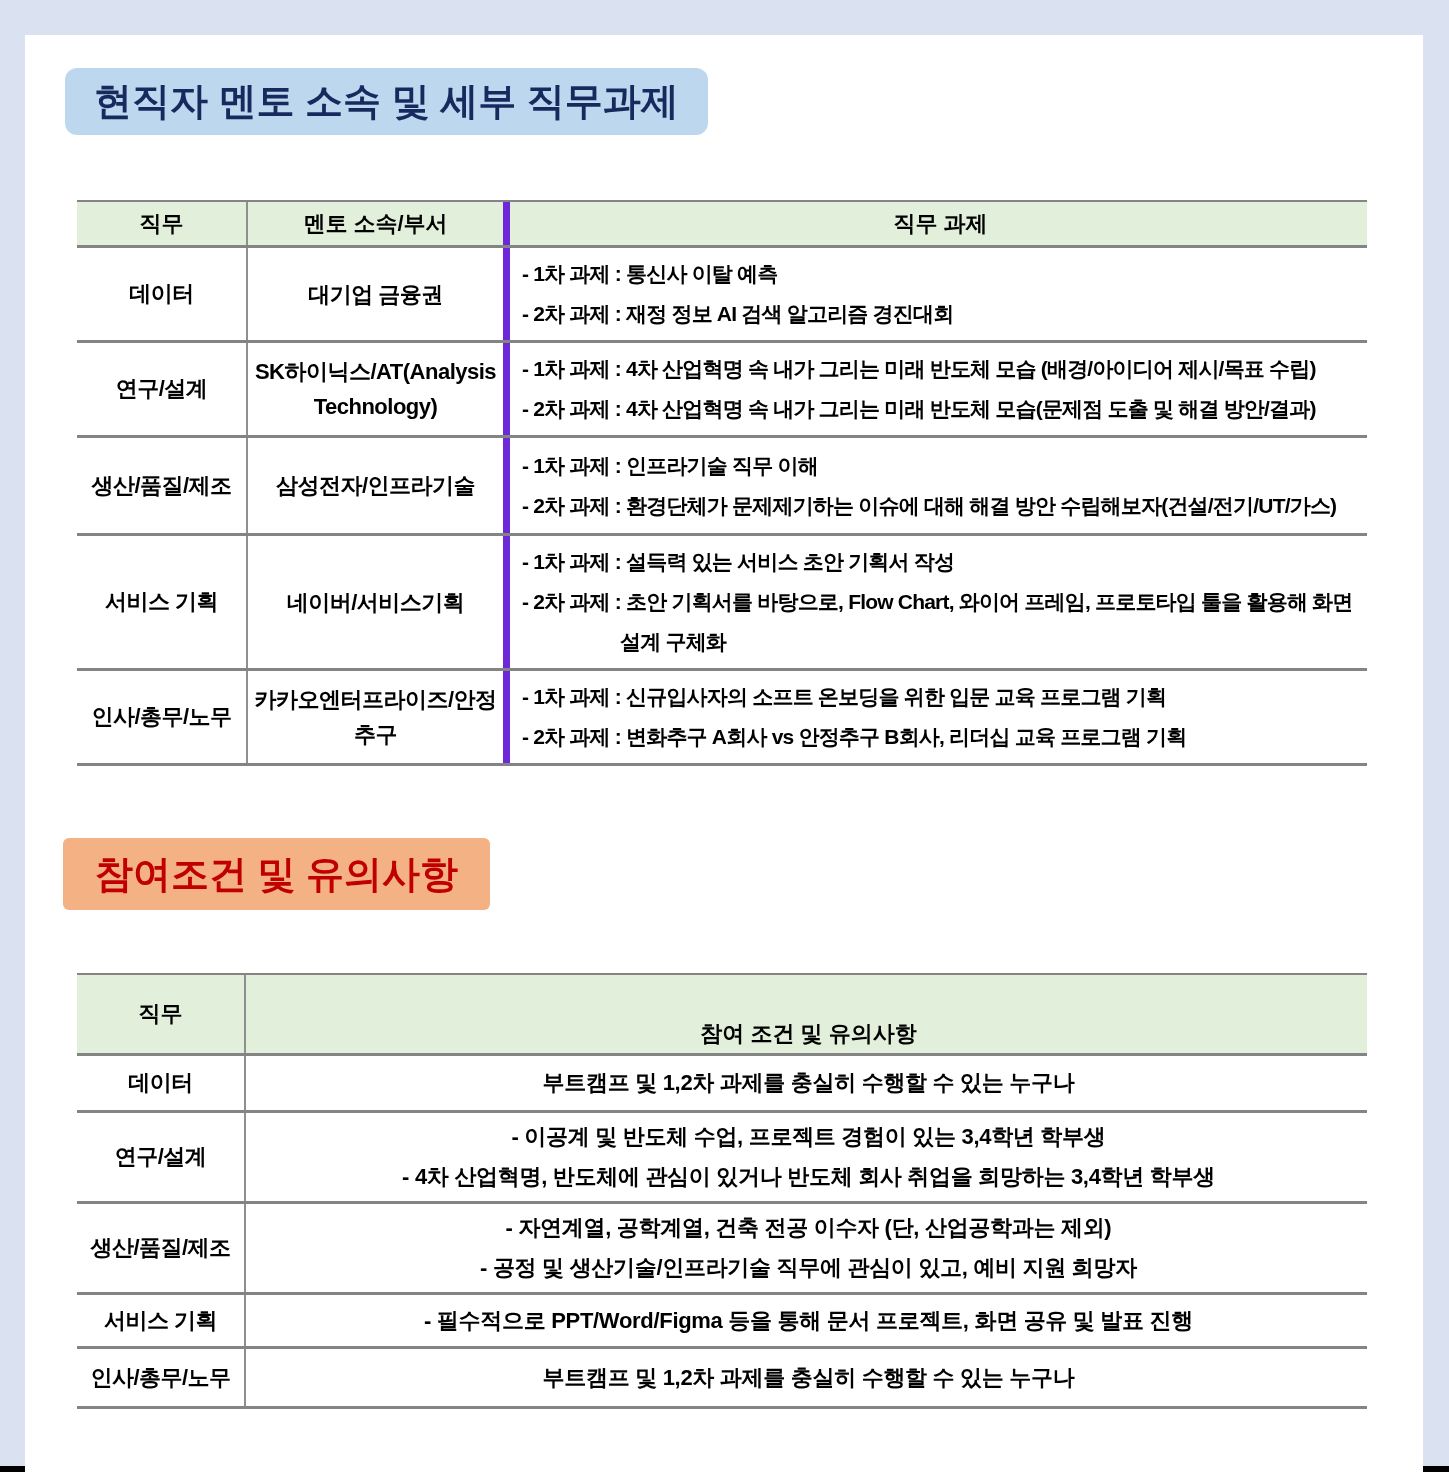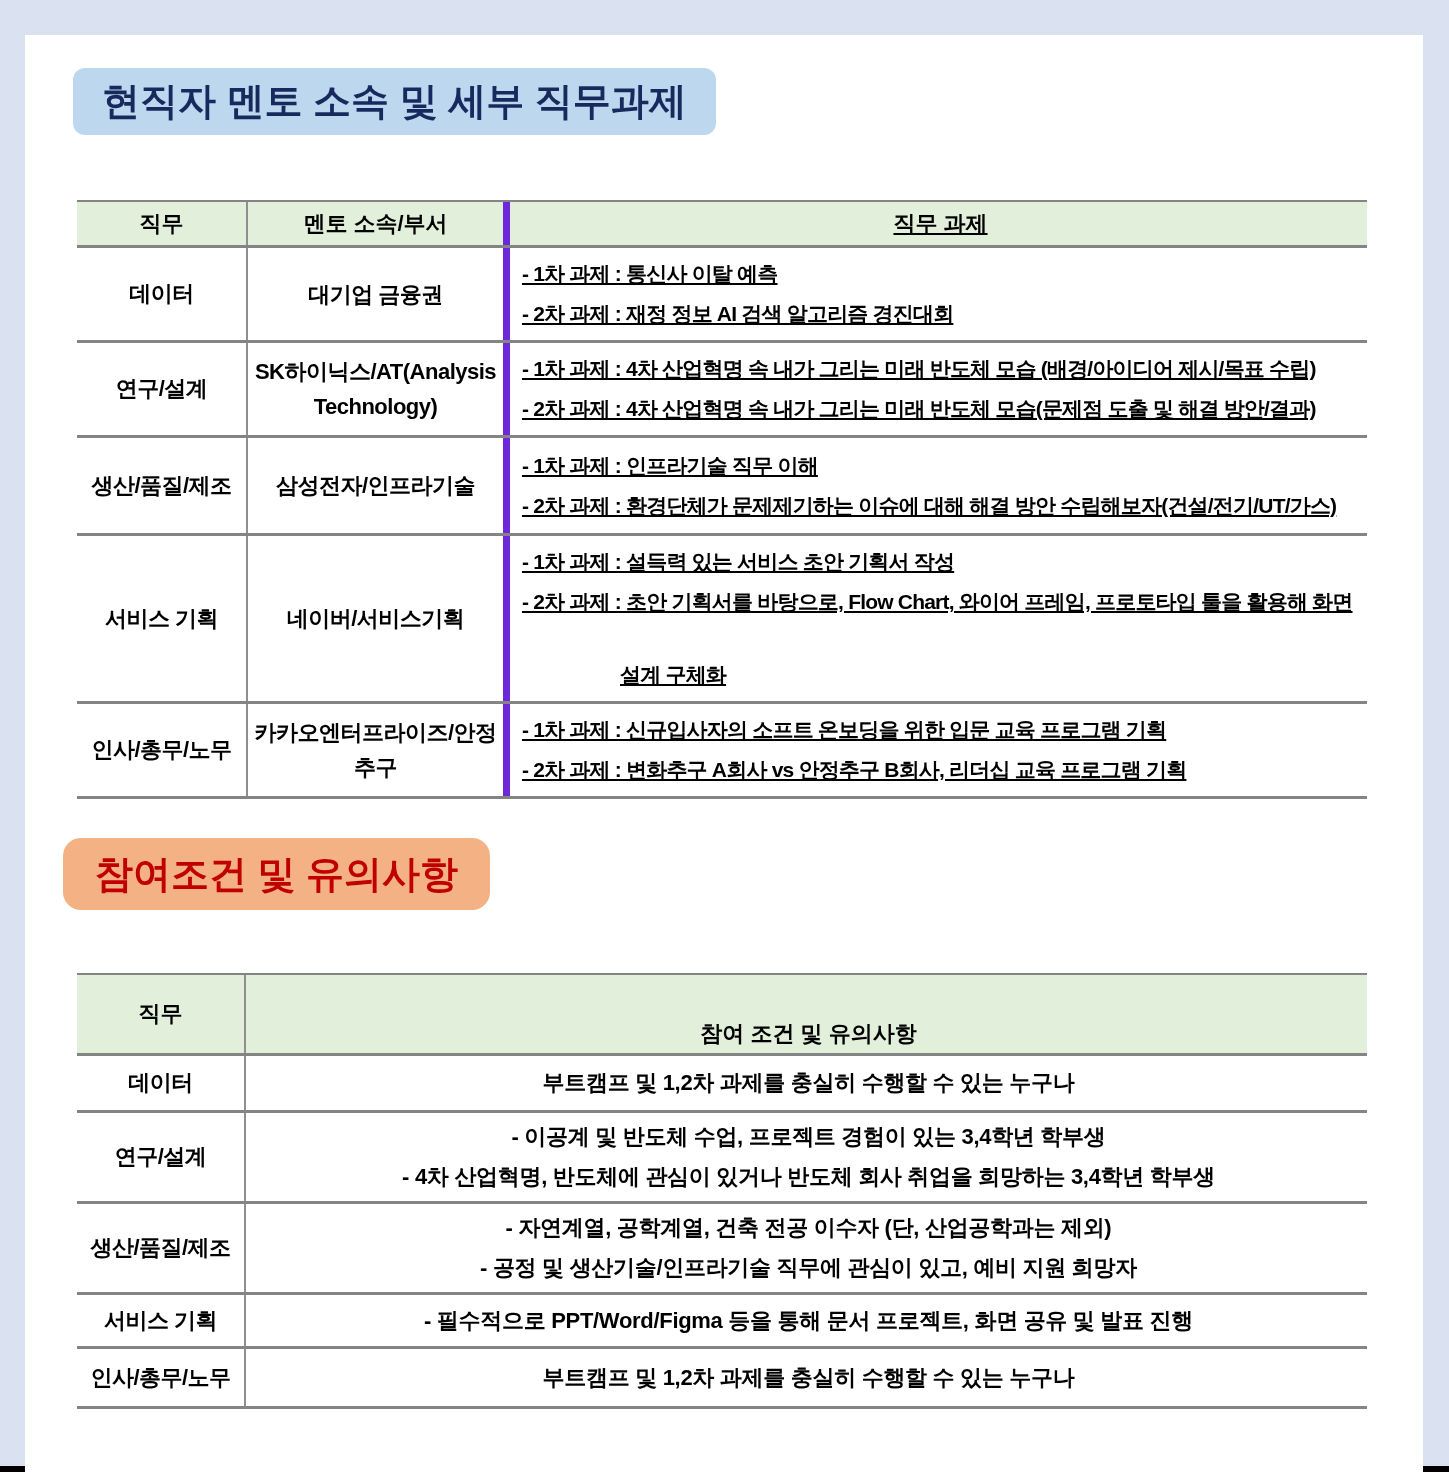--- a/index.html
+++ b/index.html
@@ -16,26 +16,26 @@
   .corner-bar { position:absolute; bottom:0; height:6px; background:#000; }
   .corner-bar.left { left:0; width:25px; }
   .corner-bar.right { right:0; width:26px; }
 
   
   .badge {
     position:absolute; display:inline-block; white-space:nowrap;
     font-weight:bold; font-size:38px;
   }
   .badge1 {
-    left:48px; top:33px; height:67px; line-height:67px; padding:0 29px;
+    left:40px; top:33px; height:67px; line-height:67px; padding:0 29px;
     background:#bdd7ee; color:#18295e; border-radius:12px;
   }
   .badge2 {
     left:38px; top:803px; height:72px; line-height:72px; padding:0 32px;
-    background:#f4b183; color:#c00000; border-radius:18px;
+    background:#f4b183; color:#c00000; border-radius:6px;
   }
 
   
   .tbl { position:absolute; left:52px; width:1290px; }
   .t1 { top:165px; }
   .t2 { top:938px; }
   .row { display:flex; border-bottom:3px solid #848484; }
   .hrow {
     background:#e2efda; border-top:2px solid #848484; border-bottom:3px solid #848484;
     min-height:39px;
@@ -43,30 +43,30 @@
   .cell {
     display:flex; align-items:center; justify-content:center;
     text-align:center; font-weight:bold;
   }
   .hcell { font-size:22px; }
   .jobcell { font-size:22px; letter-spacing:-0.5px; }
   .t1 .c1 { width:169px; border-right:2px solid #8f8f8f; flex-shrink:0; }
   .t1 .c2 { width:262px; border-right:7px solid #6d28d9; flex-shrink:0;
             line-height:1.6; padding:4px 6px; box-sizing:border-box; }
   .t1 .c3 { flex:1; flex-direction:column; align-items:flex-start; text-align:left;
-            justify-content:center; padding:6px 8px 6px 12px; box-sizing:border-box;text-decoration:underline; }
+            justify-content:center; padding:6px 8px 6px 12px; box-sizing:border-box; }
   .t2 .c1 { width:167px; border-right:2px solid #8f8f8f; flex-shrink:0; }
   .t2 .c2 { flex:1; flex-direction:column; align-items:center; text-align:left;
             justify-content:center; padding:4px 8px 4px 12px; box-sizing:border-box; }
   .t2 .hc2 { align-items:center; text-align:center; justify-content:center;margin-top:40px; }
 
   .task-line {
     font-size:21px; font-weight:bold; line-height:40px; letter-spacing:-0.8px;
   }
-  .task-indent { padding-left:98px;margin-top:33px; }
+  .task-indent { padding-left:98px; }
   .cond-line {
     font-size:22px; font-weight:bold; line-height:40px; letter-spacing:-0.3px;
   }
 
   
   .t1 .r0 { min-height:85px; }
   .t1 .r1 { min-height:85px; }
   .t1 .r2 { min-height:95px; }
   .t1 .r3 { min-height:125px; }
   .t1 .r4 { min-height:87px; }

